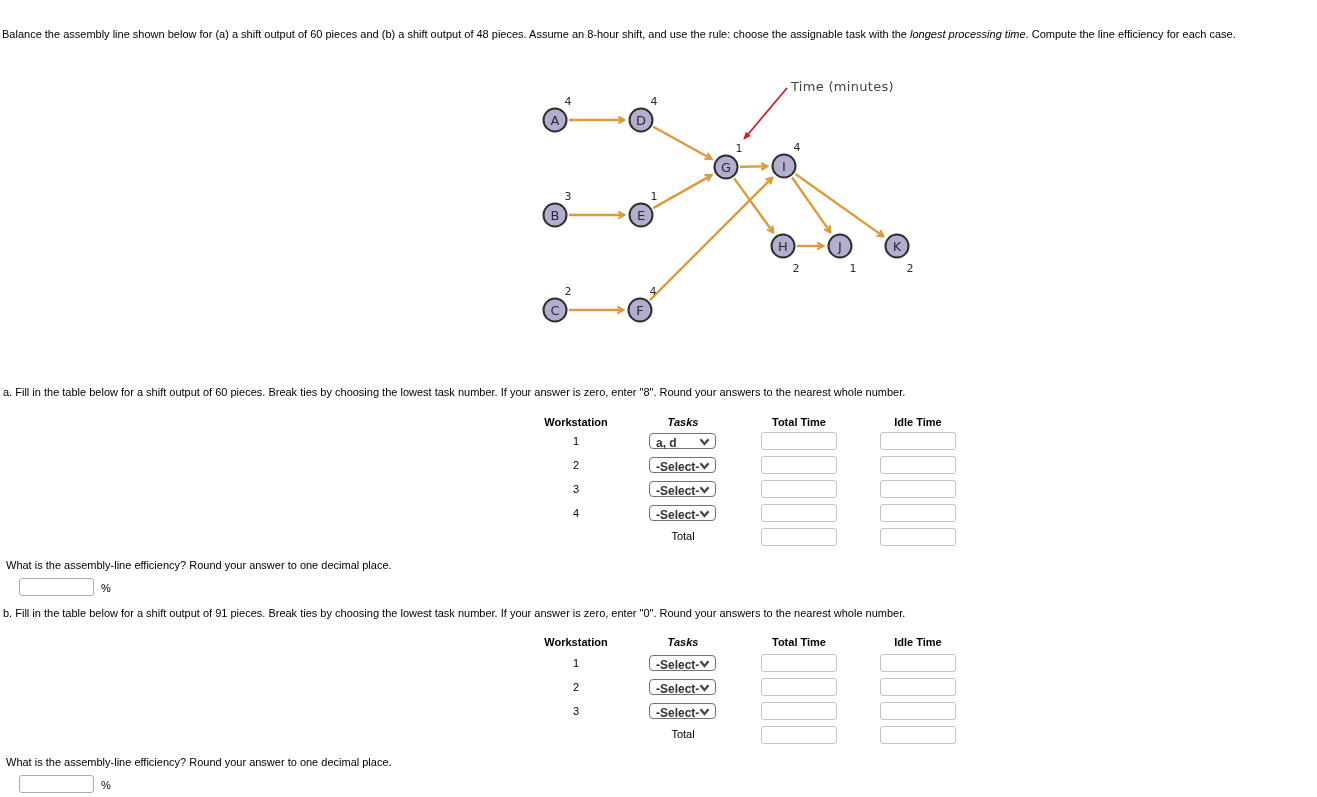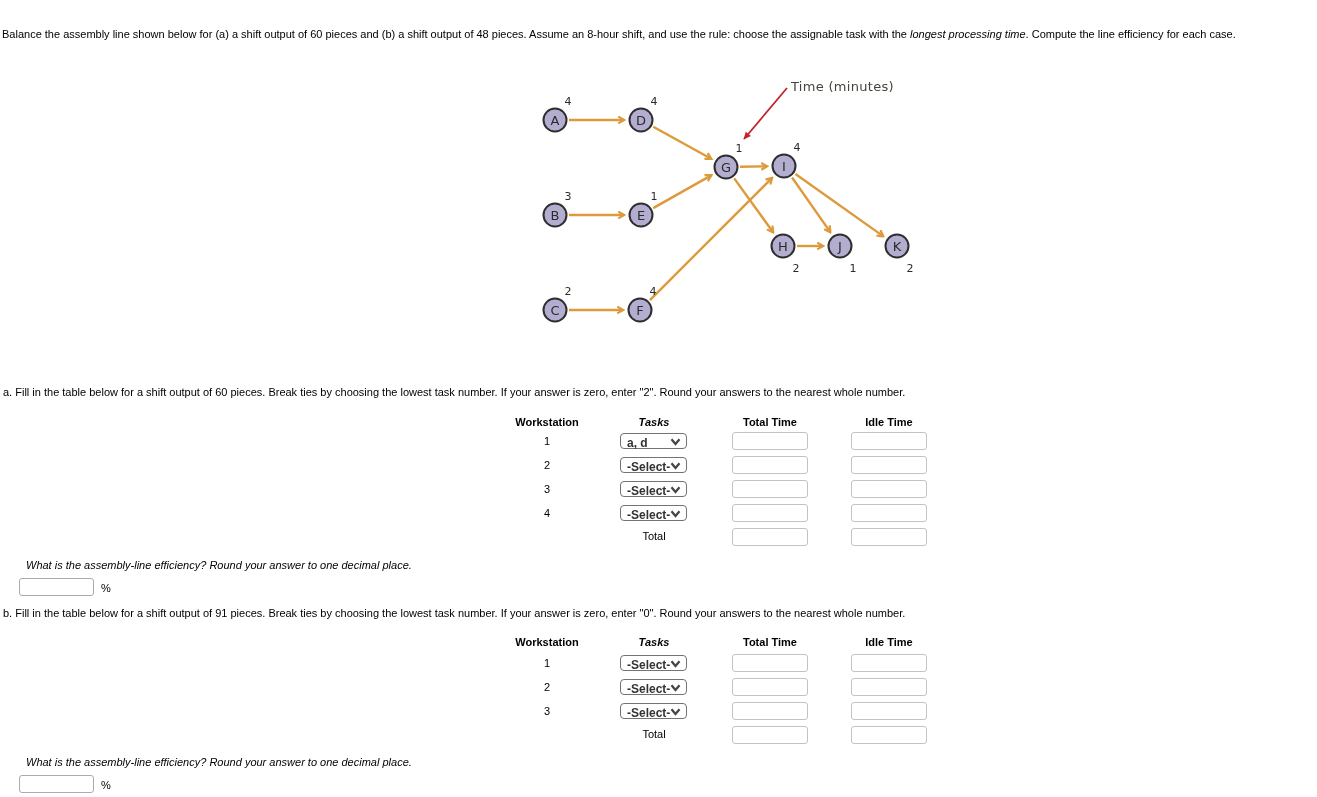--- a/index.html
+++ b/index.html
@@ -8,40 +8,40 @@
     background:#ffffff;color:#000;
     font-family:"Liberation Sans",sans-serif;font-size:11px;
   }
   .abs{position:absolute;}
   .stmt{left:2px;top:28px;width:1078px;white-space:nowrap;}
   .para{left:3px;top:386px;white-space:nowrap;}
   .para-b{top:607px;}
   .diagram{position:absolute;left:0;top:0;}
   .diagram text{font-family:"DejaVu Sans",sans-serif;}
 
-  .tblwrap{position:absolute;left:504px;width:432px;}
+  .tblwrap{position:absolute;left:533px;width:432px;}
   .tbl-a{top:412px;height:152px;}
   .tbl-b{top:632px;height:122px;}
   .th{position:absolute;top:4px;font-weight:bold;text-align:center;}
   .th-ws{left:8px;width:70px;}
   .th-tasks{left:115px;width:70px;font-style:italic;}
   .th-tt{left:228px;width:76px;}
   .th-it{left:347px;width:76px;}
   .wsnum{position:absolute;left:8px;width:70px;text-align:center;}
   .dd{position:absolute;left:116px;width:67px;height:16px;background:#fff;
       border:1px solid #737373;border-radius:4px;box-sizing:border-box;cursor:default;}
   .ddtext{position:absolute;left:6px;top:2px;font-size:12px;font-weight:bold;color:#333;}
   .chev{position:absolute;right:5px;top:4px;}
   .tbox{position:absolute;width:76px;height:18px;border:1px solid #c3c3c3;border-radius:3px;
         box-sizing:border-box;background:#fff;font-family:"Liberation Sans",sans-serif;
         font-size:11px;padding:0 4px;outline:none;}
   .col3{left:228px;} .col4{left:347px;}
   .totlabel{position:absolute;left:115px;width:70px;text-align:center;}
 
-  .q{position:absolute;left:26px;white-space:nowrap;font-style:italic;}
+  .q{position:absolute;left:6px;white-space:nowrap;}
   .effbox{position:absolute;left:19px;width:75px;height:18px;border:1px solid #ababab;
           border-radius:3px;box-sizing:border-box;background:#fff;
           font-family:"Liberation Sans",sans-serif;font-size:11px;padding:0 4px;outline:none;}
   .pct{position:absolute;left:101px;}
 </style>
 </head>
 <body>
 
 <div class="abs stmt"><span>Balance the assembly line shown below for (a) a shift output of 60 pieces and (b) a shift output of 48 pieces. Assume an 8-hour shift, and use the rule: choose the assignable task with the </span><em>longest processing time</em><span>. Compute the line efficiency for each case.</span></div>
 
@@ -117,21 +117,21 @@
       <text x="853" y="272" text-anchor="middle" font-size="11" fill="#2b2b2b">1</text>
     </g>
     <g>
       <circle cx="897" cy="246" r="11.5" fill="#b3aed0" stroke="#2e2e2e" stroke-width="2"></circle>
       <text x="897" y="250.5" text-anchor="middle" font-size="13" fill="#2b2b2b">K</text>
       <text x="910" y="272" text-anchor="middle" font-size="11" fill="#2b2b2b">2</text>
     </g>
     <text x="791" y="91" font-size="13" fill="#45453d" letter-spacing="0.3">Time (minutes)</text>
   </svg>
 
-<div class="abs para">a. Fill in the table below for a shift output of 60 pieces. Break ties by choosing the lowest task number. If your answer is zero, enter "2". Round your answers to the nearest whole number.</div>
+<div class="abs para">a. Fill in the table below for a shift output of 60 pieces. Break ties by choosing the lowest task number. If your answer is zero, enter "8". Round your answers to the nearest whole number.</div>
 
 <div class="tblwrap tbl-a">
   <span class="th th-ws">Workstation</span>
   <span class="th th-tasks">Tasks</span>
   <span class="th th-tt">Total Time</span>
   <span class="th th-it">Idle Time</span>
 
   <span class="wsnum" style="top:23px">1</span>
   <div class="dd" style="top:21px">
     <span class="ddtext">a, d</span>

